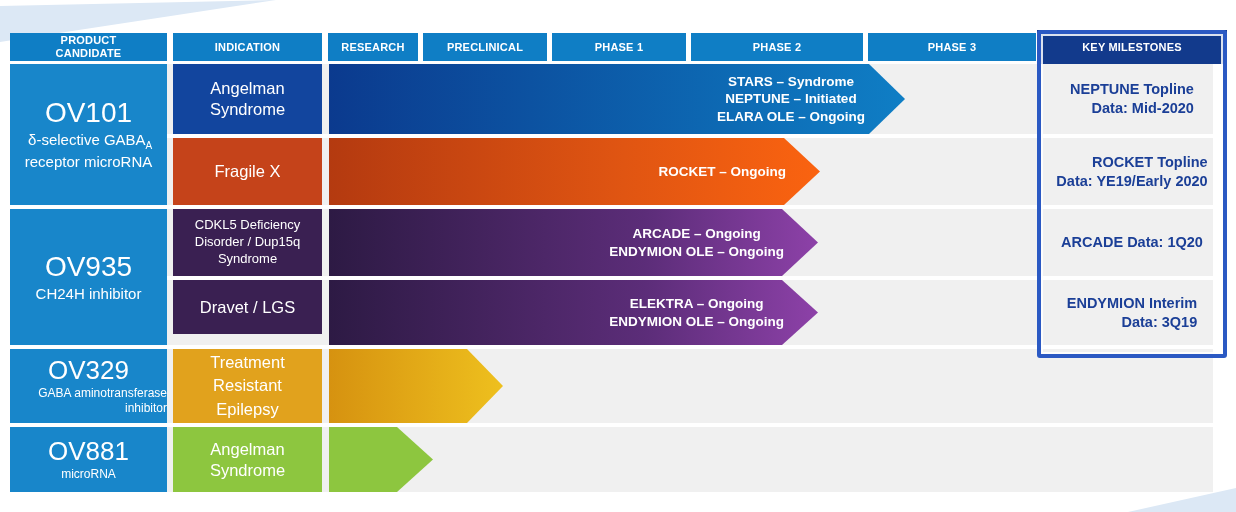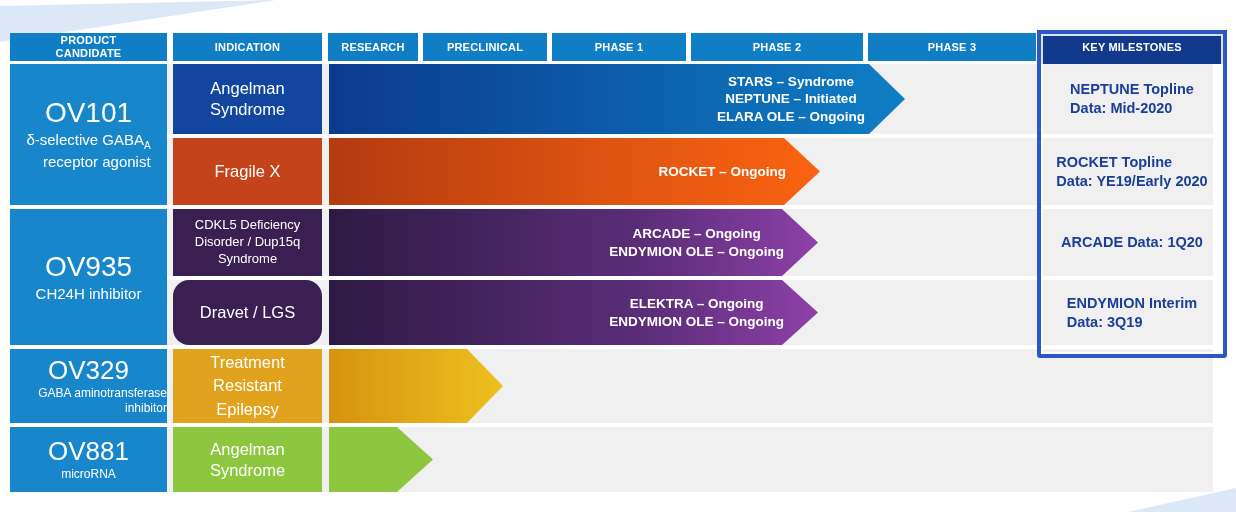--- a/index.html
+++ b/index.html
@@ -47,21 +47,21 @@
   .blk{display:block;}
 
   
   .ind{
     position:absolute;left:173px;width:149px;color:#fff;font-size:16.5px;line-height:1.25;
     display:flex;align-items:center;justify-content:center;text-align:center;white-space:pre-line;
   }
   .i1{top:64px;height:70px;background:#12459e;}
   .i2{top:138px;height:67px;background:#c5431a;}
   .i3{top:209px;height:67px;background:#3a2052;font-size:13px;line-height:1.3;}
-  .i4{top:280px;height:65px;background:#3a2052;border-radius:16px;}
+  .i4{top:280px;height:54px;background:#3a2052;}
   .i5{top:349px;height:74px;background:#e1a21d;line-height:1.4;}
   .i6{top:427px;height:65px;background:#8dc63f;}
 
   
   .arrow{
     position:absolute;left:329px;
     clip-path:polygon(0 0,calc(100% - 36px) 0,100% 50%,calc(100% - 36px) 100%,0 100%);
   }
   .a1{top:64px;height:70px;width:576px;background:linear-gradient(90deg,#0b3a8e 0%,#0d6ab4 70%,#0f7ec5 100%);}
   .a2{top:138px;height:67px;width:491px;background:linear-gradient(90deg,#b43a10 0%,#e05512 60%,#fa6310 100%);}
@@ -73,21 +73,21 @@
     position:absolute;top:0;bottom:0;right:34px;display:flex;flex-direction:column;
     justify-content:center;text-align:center;color:#fff;font-weight:bold;
     font-size:13.5px;line-height:1.3;white-space:nowrap;
   }
   .a1 .arrow-label{right:40px;}
   .arrow-label span{display:block;}
 
   
   .milestone{
     position:absolute;left:1041px;width:182px;display:flex;align-items:center;justify-content:center;
-    text-align:left;color:#1b3f97;font-weight:bold;font-size:14.5px;line-height:1.3;white-space:pre-line;
+    text-align:right;color:#1b3f97;font-weight:bold;font-size:14.5px;line-height:1.3;white-space:pre-line;
   }
   .m1{top:64px;height:70px;} .m2{top:138px;height:67px;}
   .m3{top:209px;height:67px;} .m4{top:280px;height:65px;}
   .milestone-box{
     position:absolute;left:1037px;top:30px;width:190px;height:328px;box-sizing:border-box;
     border:4px solid #2b59c3;border-radius:3px;box-shadow:inset 0 0 0 2px rgba(255,255,255,.85);
     pointer-events:none;
   }
 </style>
 </head>
@@ -110,21 +110,21 @@
 
   <div class="track t1"></div>
   <div class="track t2"></div>
   <div class="track t3"></div>
   <div class="track t4"></div>
   <div class="track t5"></div>
   <div class="track t6"></div>
 
   <div class="prod p1">
     <div class="prod-name">OV101</div>
-    <div class="prod-sub"><span>δ-selective GABA</span><sub>A</sub><span class="blk">receptor agonist</span></div>
+    <div class="prod-sub"><span>δ-selective GABA</span><sub>A</sub><span class="blk">receptor microRNA</span></div>
   </div>
   <div class="prod p2">
     <div class="prod-name">OV935</div>
     <div class="prod-sub">CH24H inhibitor</div>
   </div>
   <div class="prod p3">
     <div class="prod-name">OV329</div>
     <div class="prod-sub">GABA aminotransferase inhibitor</div>
   </div>
   <div class="prod p4">

